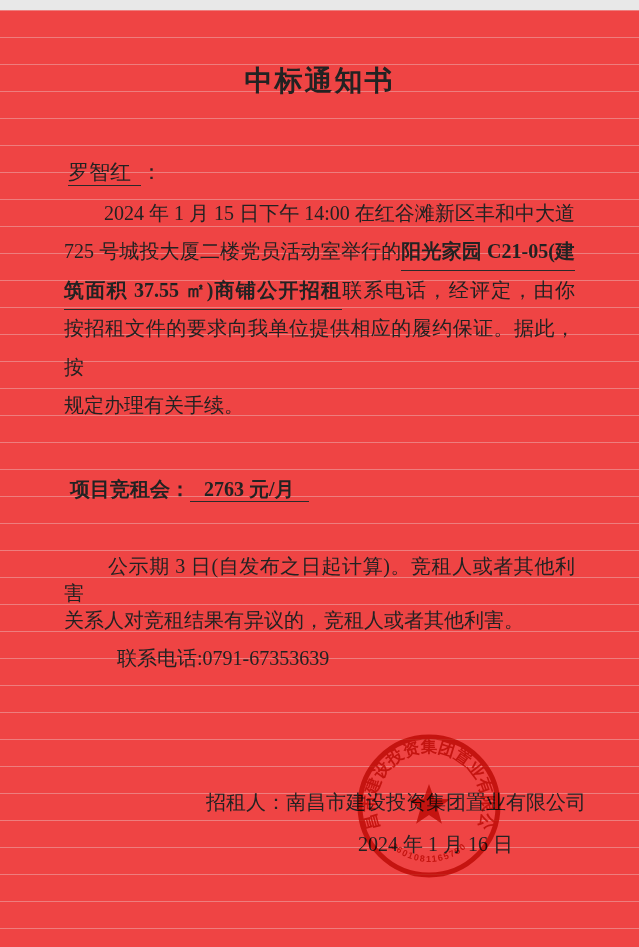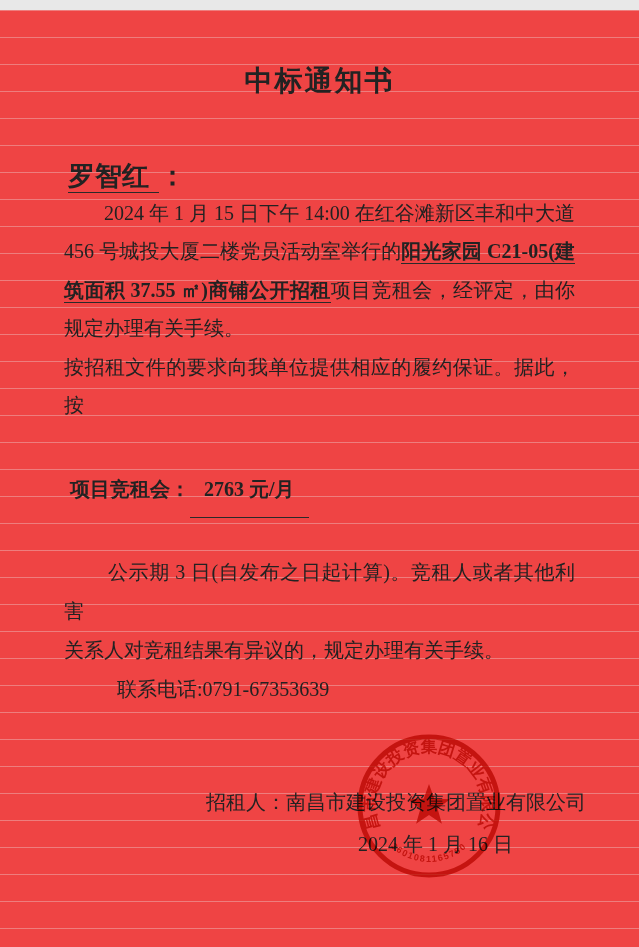--- a/index.html
+++ b/index.html
@@ -25,52 +25,52 @@
 
   .title {
     position:absolute; top:54px; left:0; right:0;
     text-align:center;
     font-size:28px; font-weight:600; letter-spacing:2px;
     line-height:1.2;
   }
 
   .recipient {
     position:absolute; top:149px; left:68px;
-    font-size:27px; font-weight:700; line-height:1.3;
+    font-size:21px; font-weight:400; line-height:1.3;
   }
   .recipient .name {
     border-bottom:1.6px solid #2a2a2a;
     padding:0 10px 1px 0;
   }
 
   .para {
     position:absolute; top:184px; left:64px; width:511px;
     font-size:20px; line-height:38.4px;
   }
   .ln { min-height:38.4px; }
   .j  { text-align:justify; text-align-last:justify; }
   .ind { text-indent:2em; }
   .em {
     font-weight:700;
     border-bottom:1.6px solid #2a2a2a;
-    padding-bottom:1px;
+    padding-bottom:8px;
   }
 
   .result {
     position:absolute; top:466px; left:70px;
     font-size:20px; font-weight:700; line-height:1.3;
   }
   .result .val {
     border-bottom:1.6px solid #2a2a2a;
-    padding:0 14px 17px 14px;
+    padding:0 14px 1px 14px;
   }
 
   .notice {
     position:absolute; top:543px; left:64px; width:511px;
-    font-size:20px; line-height:39px;
+    font-size:20px; line-height:27px;
   }
   .ind1 { text-indent:44px; }
   .ind2 { text-indent:53px; }
 
   .sig-lessor {
     position:absolute; top:779px; left:206px;
     font-size:20px; line-height:1.3;
   }
   .sig-date {
     position:absolute; top:821px; left:358px;
@@ -94,33 +94,33 @@
 <div class="page">
 
   <div class="title">中标通知书</div>
 
   <div class="recipient">
     <span class="name">罗智红</span><span>：</span>
   </div>
 
   <div class="para">
     <div class="ln j ind"><span>2024 年 1 月 15 日下午 14:00 在红谷滩新区丰和中大道</span></div>
-    <div class="ln j"><span>456 号城投大厦二楼党员活动室举行的</span><span class="em">阳光家园 C21-05(建</span></div>
-    <div class="ln j"><span class="em">筑面积 37.55 ㎡)商铺公开招租</span><span>项目竞租会，经评定，由你</span></div>
+    <div class="ln j"><span>725 号城投大厦二楼党员活动室举行的</span><span class="em">阳光家园 C21-05(建</span></div>
+    <div class="ln j"><span class="em">筑面积 37.55 ㎡)商铺公开招租</span><span>联系电话，经评定，由你</span></div>
+    <div class="ln j"><span>按招租文件的要求向我单位提供相应的履约保证。据此，按</span></div>
     <div class="ln"><span>规定办理有关手续。</span></div>
-    <div class="ln j"><span>按招租文件的要求向我单位提供相应的履约保证。据此，按</span></div>
   </div>
 
   <div class="result">
     <span>项目竞租会：</span><span class="val">2763 元/月</span>
   </div>
 
   <div class="notice">
     <div class="ln j ind1"><span>公示期 3 日(自发布之日起计算)。竞租人或者其他利害</span></div>
-    <div class="ln"><span>关系人对竞租结果有异议的，规定办理有关手续。</span></div>
+    <div class="ln"><span>关系人对竞租结果有异议的，竞租人或者其他利害。</span></div>
     <div class="ln ind2"><span>联系电话:0791-67353639</span></div>
   </div>
 
   <div class="sig-lessor">招租人：南昌市建设投资集团置业有限公司</div>
   <div class="sig-date">2024 年 1 月 16 日</div>
 
   <svg class="seal" viewBox="0 0 150 150" aria-hidden="true">
     <defs>
       <path id="sealTopArc" d="M 27.3,100.3 A 54,54 0 1 1 122.7,100.3" fill="none"></path>
       <path id="sealBottomArc" d="M 22.7,95 A 56,56 0 0 0 127.3,95" fill="none"></path>

